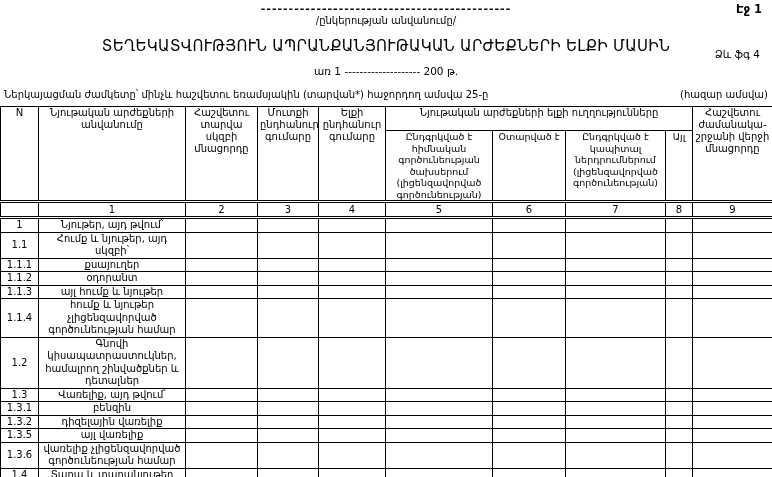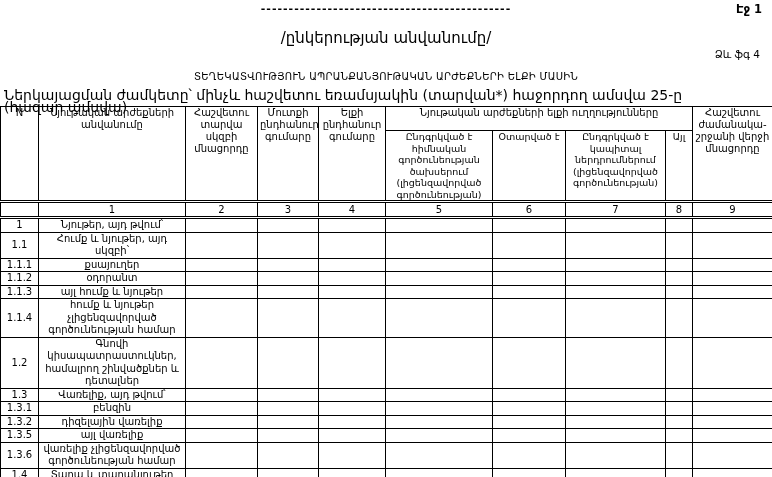--- a/index.html
+++ b/index.html
@@ -12,36 +12,36 @@
   }
   .hdr-center{
     position:absolute;top:0;left:0;right:0;
     text-align:center;
   }
   .dashline{
     margin-top:3px;
     font-size:11px;font-weight:bold;letter-spacing:1px;
     white-space:nowrap;line-height:11px;
   }
-  .caption{font-size:15px;line-height:12px;margin-top:18px;}
-  .title{font-size:10px;line-height:13px;margin-top:26px;letter-spacing:.3px;}
+  .caption{font-size:10px;line-height:12px;margin-top:1px;}
+  .title{font-size:15px;line-height:13px;margin-top:13px;letter-spacing:.3px;}
   .dateline{font-size:10.5px;line-height:12px;margin-top:12px;}
   .pageno{
     position:absolute;top:2px;right:10px;
     font-size:11.5px;font-weight:bold;text-align:right;
   }
   .formno{
     position:absolute;top:48px;right:12px;
     font-size:10.5px;
     margin-left:24px;
   }
   .noteline{
     position:absolute;top:89px;left:4px;right:4px;
     display:flex;justify-content:space-between;
-    font-size:14px;line-height:12px;flex-direction:column;
+    font-size:10px;line-height:12px;
   }
   table.report{
     position:absolute;top:106px;left:0;
     width:772px;
     border-collapse:collapse;table-layout:fixed;
     font-size:10px;
   }
   table.report th,table.report td{
     border:1px solid #000;
     padding:0 2px;
@@ -68,20 +68,21 @@
 </style>
 </head>
 <body>
 
 <div class="page">
 
   <div class="hdr-center">
     <div class="dashline">---------------------------------------------</div>
     <div class="caption">/ընկերության անվանումը/</div>
     <div class="title">ՏԵՂԵԿԱՏՎՈՒԹՅՈՒՆ ԱՊՐԱՆՔԱՆՅՈՒԹԱԿԱՆ ԱՐԺԵՔՆԵՐԻ ԵԼՔԻ ՄԱՍԻՆ</div>
+    <div class="dateline">առ 1 -------------------- 200 թ.</div>
   </div>
 
   <div class="pageno">Էջ 1</div>
   <div class="formno">Ձև ֆգ 4</div>
 
   <div class="noteline">
     <span>Ներկայացման ժամկետը՝ մինչև հաշվետու եռամսյակին (տարվան*) հաջորդող ամսվա 25-ը</span>
     <span>(հազար ամսվա)</span>
   </div>
 

